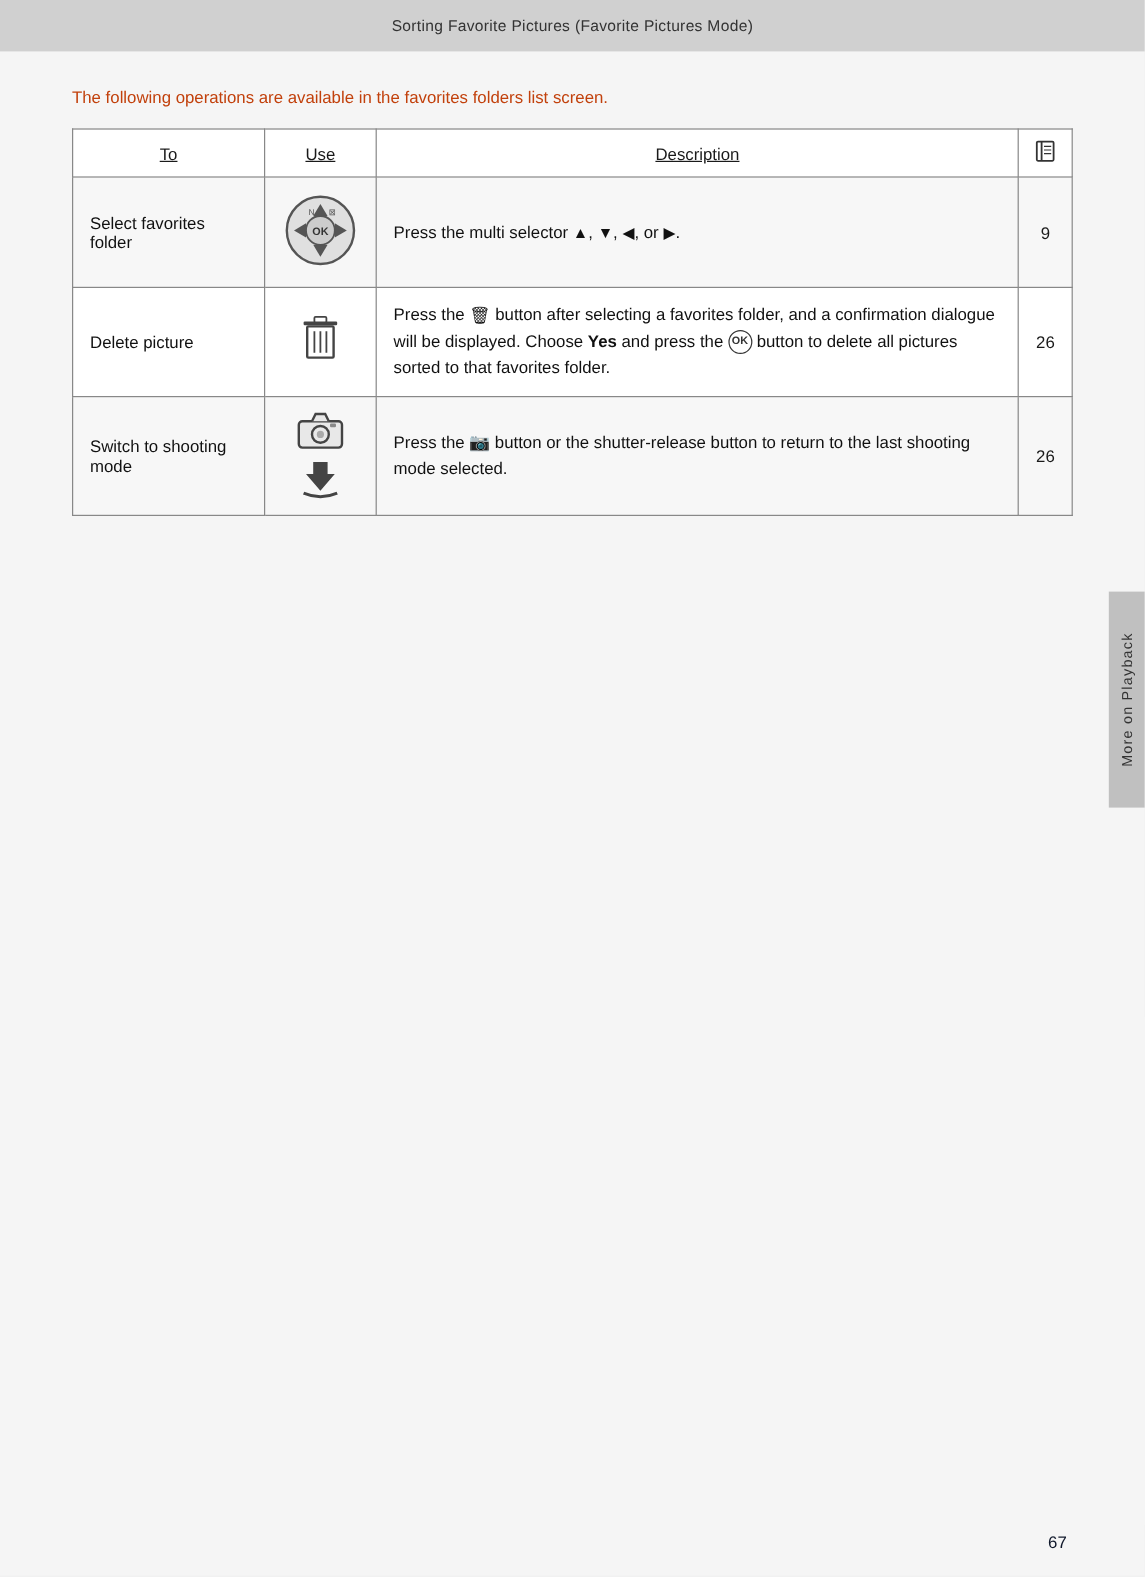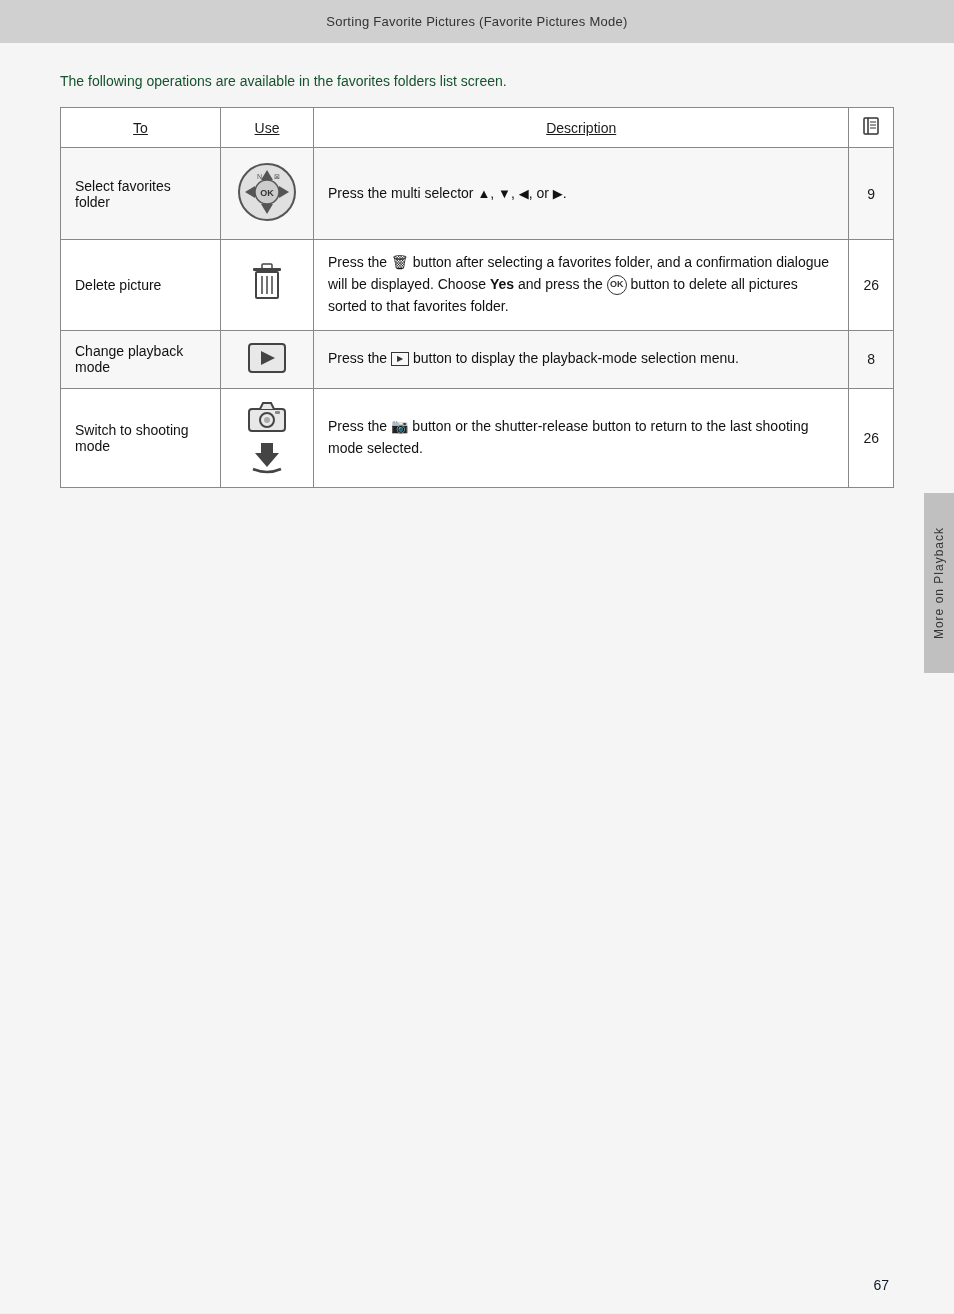--- a/index.html
+++ b/index.html
@@ -32,21 +32,21 @@
     .page-title {
       font-size: 26px;
       font-weight: bold;
       margin-bottom: 12px;
       color: #111;
     }
 
     .intro-text {
       font-size: 14px;
       margin-bottom: 18px;
-      color: #14532d;
+      color: #c2410c;
     }
 
     
     .main-table {
       width: 100%;
       border-collapse: collapse;
       border: 1.5px solid #888;
     }
 
     .main-table thead tr th {
@@ -274,36 +274,20 @@
             <rect x="13" y="2" width="10" height="5" rx="1" fill="none" stroke="#444" stroke-width="1.5"></rect>
           </svg>
         </td>
         <td class="col-desc">
           <span class="desc-text">Press the <span class="inline-icon-trash">🗑</span> button after selecting a favorites folder, and a confirmation dialogue will be displayed. Choose <strong>Yes</strong> and press the <span class="inline-icon-ok">OK</span> button to delete all pictures sorted to that favorites folder.</span>
         </td>
         <td class="col-ref-cell">26</td>
       </tr>
 
 
-      <tr>
-        <td class="col-to-cell">
-          <span>Change playback mode</span>
-        </td>
-        <td class="col-use-cell">
-          
-          <svg width="38" height="30" viewBox="0 0 38 30">
-            <rect x="1" y="1" width="36" height="28" rx="3" fill="#e8e8e8" stroke="#444" stroke-width="2"></rect>
-            <polygon points="13,8 27,15 13,22" fill="#444"></polygon>
-          </svg>
-        </td>
-        <td class="col-desc">
-          <span class="desc-text">Press the <span class="inline-icon-play">▶</span> button to display the playback-mode selection menu.</span>
-        </td>
-        <td class="col-ref-cell">8</td>
-      </tr>
 
       <tr>
         <td class="col-to-cell">
           <span>Switch to shooting mode</span>
         </td>
         <td class="col-use-cell">
           <div class="use-cell-double">
 
             <svg width="40" height="32" viewBox="0 0 40 32">
               <rect x="2" y="8" width="36" height="22" rx="3" fill="#e8e8e8" stroke="#444" stroke-width="2"></rect>

